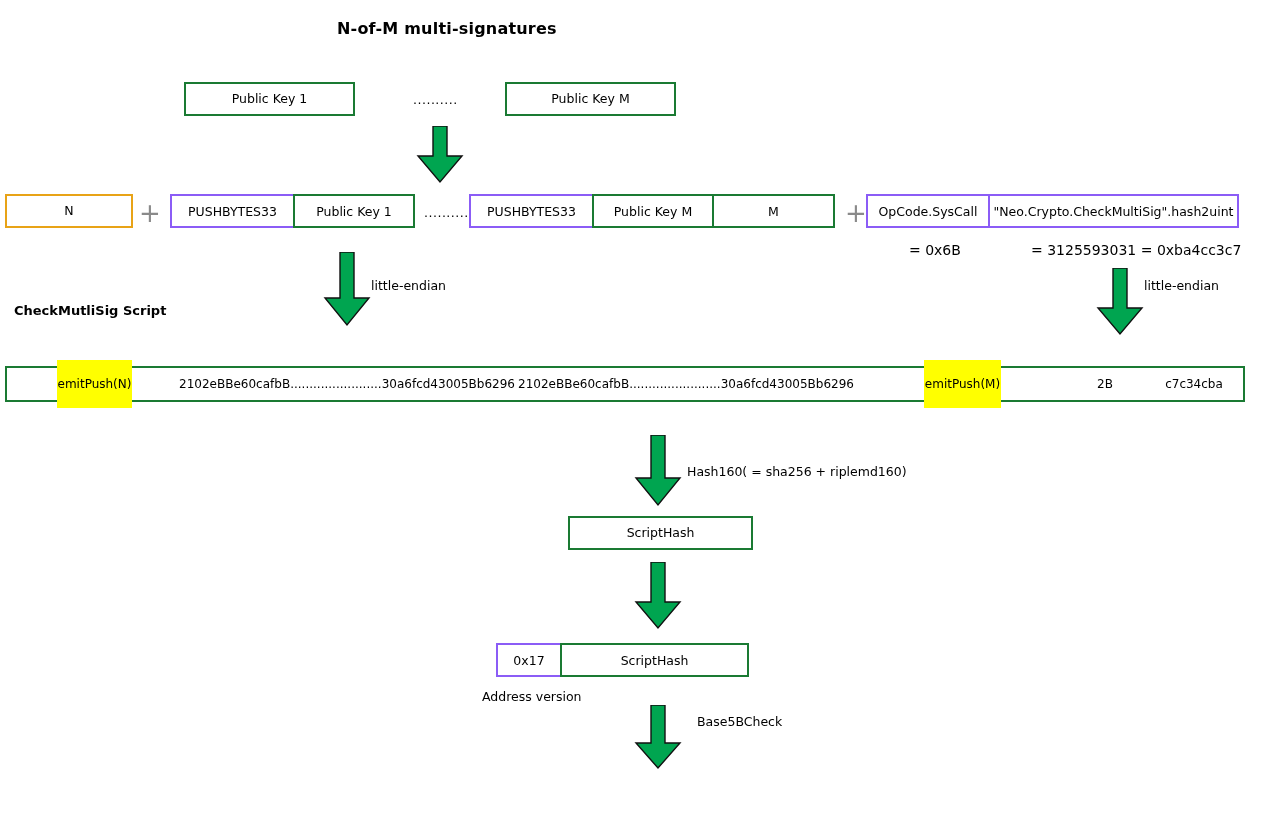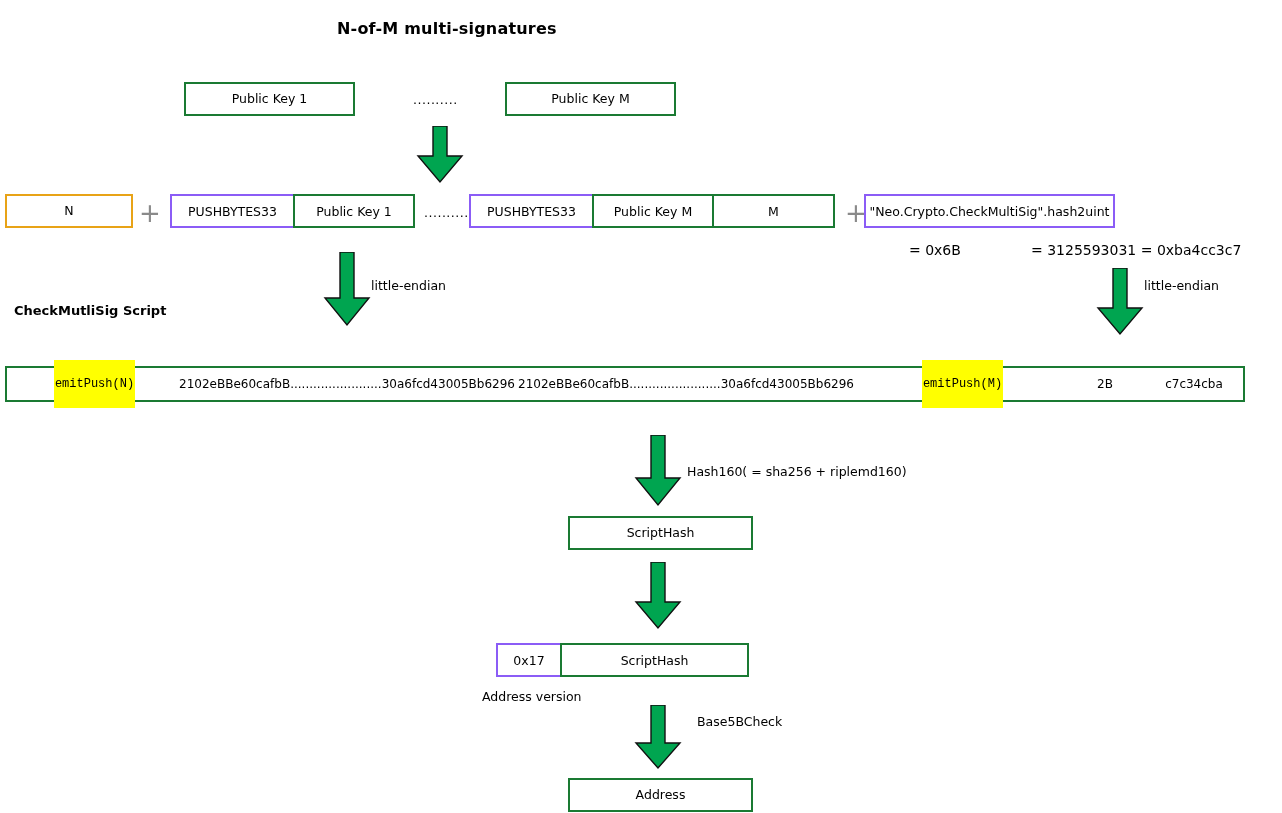--- a/index.html
+++ b/index.html
@@ -93,21 +93,20 @@
     border: 2px solid #1a7a33;
     background: #ffffff;
     display: flex;
     align-items: center;
     font-size: 12px;
     white-space: nowrap;
   }
   .hl {
     background: #ffff00;
     padding: 17px 1px;
-    font-family: Liberation Mono, monospace;
   }
   .script-cell {
     display: flex;
     align-items: center;
     justify-content: center;
   }
 
   .arrow svg { display: block; }
 
   .subnote {
@@ -153,20 +152,21 @@
 
   <div class="abs group" style="left:469px; top:194px; height:34px;">
     <div class="seg gold" style="width:125px;">PUSHBYTES33</div>
     <div class="seg green nudge" style="width:122px;">Public Key M</div>
     <div class="seg green nudge" style="width:123px;">M</div>
   </div>
 
   <div class="abs plus" style="left:845px; top:200px;">+</div>
 
   <div class="abs group" style="left:866px; top:194px; height:34px;">
+    <div class="seg gold" style="width:124px;">OpCode.SysCall</div>
     <div class="seg gold nudge" style="width:251px;">"Neo.Crypto.CheckMultiSig".hash2uint</div>
   </div>
 
   <div class="abs subnote" style="left:909px; top:242px;">= 0x6B</div>
   <div class="abs subnote" style="left:1031px; top:242px;">= 3125593031 = 0xba4cc3c7</div>
 
   <div class="abs arrow" style="left:323px; top:252px;">
     <svg width="48" height="75" viewBox="0 0 48 75">
       <polygon points="17,0 31,0 31,46 46,46 24,73 2,46 17,46" fill="#00a550" stroke="#111111" stroke-width="1.4"></polygon>
     </svg>
@@ -219,17 +219,14 @@
 
   <div class="abs label" style="left:482px; top:689px;">Address version</div>
 
   <div class="abs arrow" style="left:634px; top:705px;">
     <svg width="48" height="65" viewBox="0 0 48 65">
       <polygon points="17,0 31,0 31,38 46,38 24,63 2,38 17,38" fill="#00a550" stroke="#111111" stroke-width="1.4"></polygon>
     </svg>
   </div>
   <div class="abs label" style="left:697px; top:714px;">Base5BCheck</div>
 
-  <div class="abs box green-box" style="left:568px; top:778px; width:185px; height:34px;">
-    <span>Address</span>
-  </div>
 
 </div>
 
 </body></html>

